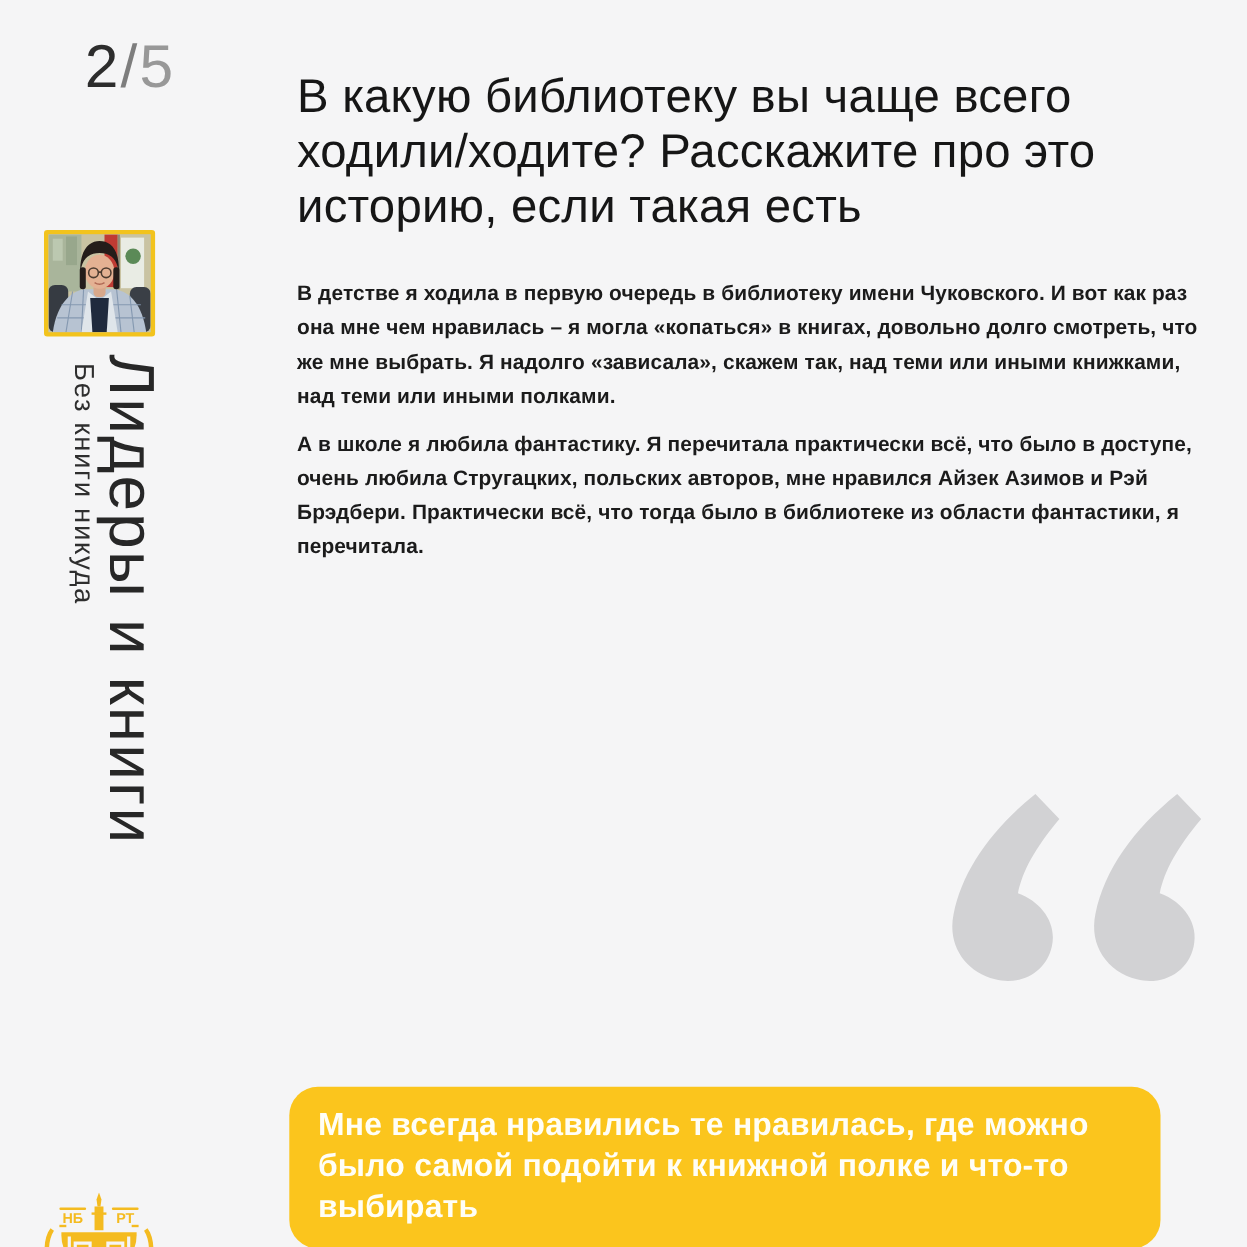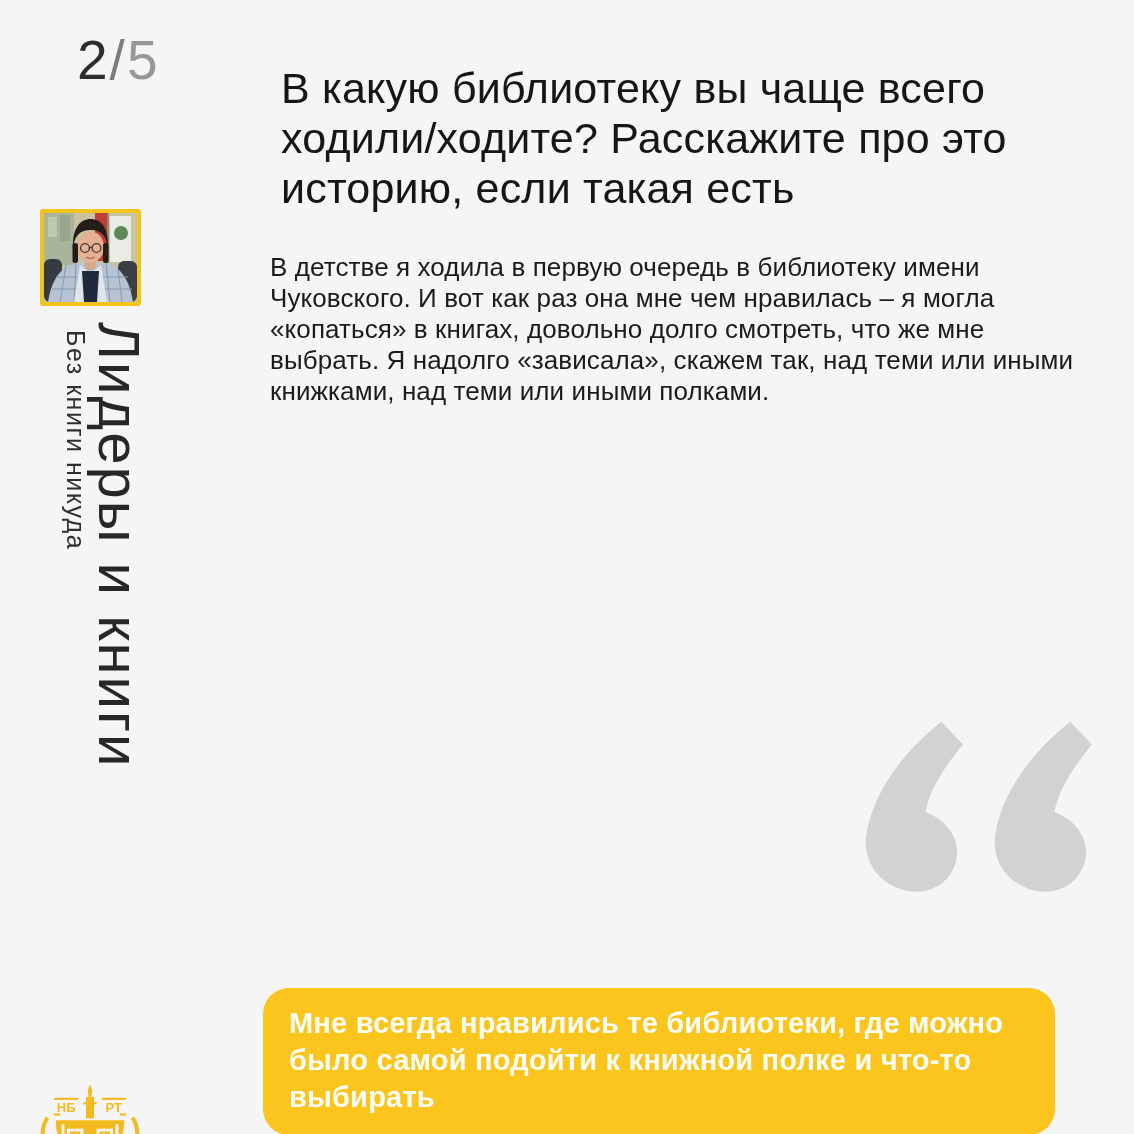--- a/index.html
+++ b/index.html
@@ -13,21 +13,20 @@
     position:absolute;left:46px;top:30px;font-size:55px;font-weight:300;
     letter-spacing:2px;color:#2d2d2d;line-height:1.1;margin-left:31px;
   }
   .indicator .sep{color:#7d7d7d;font-weight:300;}
   .indicator .total{color:#989898;font-weight:300;}
   
   .heading{
     position:absolute;left:270px;top:34px;width:812px;
     font-size:43px;line-height:50px;font-weight:500;color:#161616;
     letter-spacing:0.2px;
-    margin-left:11px;
   }
   
   .portrait{
     position:absolute;left:40px;top:209px;width:93px;height:89px;
     border:4px solid #F2C31D;border-radius:3px;overflow:hidden;background:#c8c2a0;
   }
   .portrait svg{display:block;}
   
   .v-big{
     position:absolute;left:148px;top:322px;transform-origin:0 0;transform:rotate(90deg);
@@ -35,21 +34,21 @@
     letter-spacing:2px;
   }
   .v-small{
     position:absolute;left:88px;top:330px;transform-origin:0 0;transform:rotate(90deg);
     white-space:nowrap;font-size:25px;line-height:25px;font-weight:400;color:#2e2e2e;
     letter-spacing:1.5px;
   }
   
   .body-text{position:absolute;left:270px;top:252px;width:822px;color:#1b1b1b;}
   .body-text p{
-    margin:0 0 13px 0;font-size:26px;line-height:31px;font-weight:400;letter-spacing:0.1px;
+    margin:0 0 13px 0;font-size:19px;line-height:31px;font-weight:700;letter-spacing:0.1px;
   }
   
   .quote-marks{position:absolute;left:856px;top:712px;width:238px;height:196px;}
   
   .quote-box{
     position:absolute;left:263px;top:988px;width:792px;box-sizing:border-box;
     background:#FBC51D;border-radius:26px;padding:17px 26px 19px 26px;min-height:117px;
   }
   .quote-box p{
     margin:0;font-size:29px;line-height:37px;font-weight:700;color:#FFFEF6;letter-spacing:0.2px;
@@ -106,33 +105,34 @@
       </g>
       <path d="M42,44 C45,46 48,46 51,44" stroke="#b06a55" stroke-width="1.3" fill="none"></path>
     </svg>
   </div>
 
   <div class="v-big">Лидеры и книги</div>
   <div class="v-small">Без книги никуда</div>
 
   <div class="body-text">
     <p>В детстве я ходила в первую очередь в библиотеку имени Чуковского. И вот как раз она мне чем нравилась – я могла «копаться» в книгах, довольно долго смотреть, что же мне выбрать. Я надолго «зависала», скажем так, над теми или иными книжками, над теми или иными полками.</p>
+    <p>А в школе я любила фантастику. Я перечитала практически всё, что было в доступе, очень любила Стругацких, польских авторов, мне нравился Айзек Азимов и Рэй Брэдбери. Практически всё, что тогда было в библиотеке из области фантастики, я перечитала.</p>
   </div>
 
   <div class="quote-marks">
     <svg viewBox="0 0 240 182" width="238" height="196">
       <g fill="#D2D2D4">
         <path id="qm" d="M86 2 L108 25 C86 51 74 73 70 93 C92 101 106 121 101 142 C96 165 73 178 49 172 C22 165 5 141 11 112 C19 72 46 34 86 2 Z"></path>
         <path d="M216 2 L238 25 C216 51 204 73 200 93 C222 101 236 121 231 142 C226 165 203 178 179 172 C152 165 135 141 141 112 C149 72 176 34 216 2 Z"></path>
       </g>
     </svg>
   </div>
 
   <div class="quote-box">
-    <p>Мне всегда нравились те библиотеки, где можно было самой подойти к книжной полке и что-то выбирать</p>
+    <p>Мне всегда нравились те нравилась, где можно было самой подойти к книжной полке и что-то выбирать</p>
   </div>
 
   <div class="logo">
     <svg viewBox="0 0 120 104">
       <g fill="#F4BB20">
         <polygon points="60,0 62.5,7 61.5,14 58.5,14 57.5,7"></polygon>
         <rect x="55.5" y="14" width="9" height="24"></rect>
         <rect x="52.5" y="20" width="15" height="2.4"></rect>
         <rect x="20" y="15" width="27" height="2.6" rx="1.2"></rect>
         <rect x="73" y="15" width="27" height="2.6" rx="1.2"></rect>

